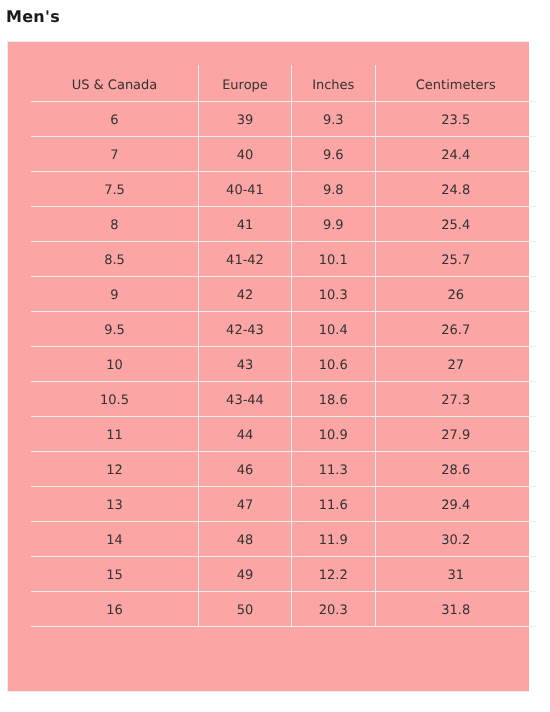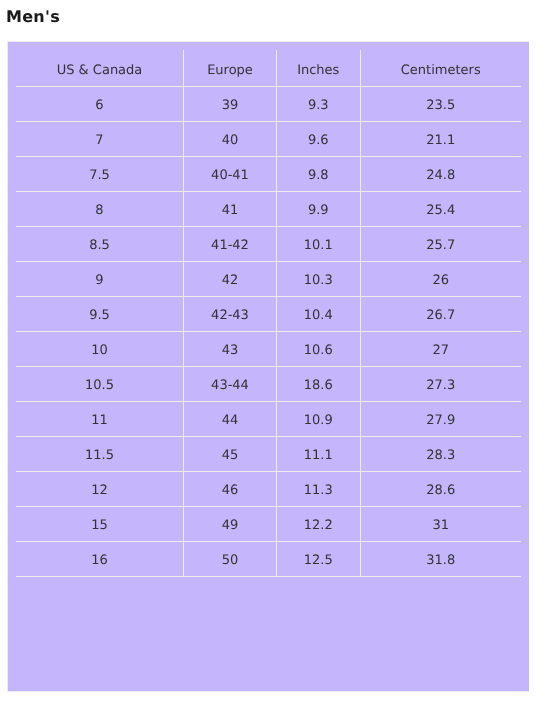--- a/index.html
+++ b/index.html
@@ -13,22 +13,22 @@
   .page{position:relative;width:550px;height:712px;transform:translateZ(0);}
 
   .title{
     font-size:16px;font-weight:bold;color:#1a1a1a;margin:0;
     position:absolute;left:6px;top:7.5px;line-height:18px;letter-spacing:0.3px;
     white-space:nowrap;
   }
 
   .panel{
     position:absolute;left:7px;top:41px;width:522px;height:651px;
-    border:1px solid #ececec;border-right:none;padding:8px;box-sizing:border-box;
-    background:#c4b5fd;
+    border:1px solid #ececec;border-right:none;padding:23px;box-sizing:border-box;
+    background:#fca5a5;
   }
 
   table.sizes{width:505px;border-collapse:collapse;table-layout:fixed;}
   table.sizes th,
   table.sizes td{
     text-align:center;color:#333333;font-size:13px;font-weight:normal;
     border-bottom:1px solid #ededed;border-right:1px solid #ededed;
     height:31px;padding:3px 0 0 0;line-height:16px;vertical-align:middle;
     white-space:nowrap;
   }
@@ -68,21 +68,21 @@
           <tr>
             <td>6</td>
             <td>39</td>
             <td>9.3</td>
             <td>23.5</td>
           </tr>
           <tr>
             <td>7</td>
             <td>40</td>
             <td>9.6</td>
-            <td>21.1</td>
+            <td>24.4</td>
           </tr>
           <tr>
             <td>7.5</td>
             <td>40-41</td>
             <td>9.8</td>
             <td>24.8</td>
           </tr>
           <tr>
             <td>8</td>
             <td>41</td>
@@ -119,40 +119,46 @@
             <td>18.6</td>
             <td>27.3</td>
           </tr>
           <tr>
             <td>11</td>
             <td>44</td>
             <td>10.9</td>
             <td>27.9</td>
           </tr>
           <tr>
-            <td>11.5</td>
-            <td>45</td>
-            <td>11.1</td>
-            <td>28.3</td>
-          </tr>
-          <tr>
             <td>12</td>
             <td>46</td>
             <td>11.3</td>
             <td>28.6</td>
+          </tr>
+          <tr>
+            <td>13</td>
+            <td>47</td>
+            <td>11.6</td>
+            <td>29.4</td>
+          </tr>
+          <tr>
+            <td>14</td>
+            <td>48</td>
+            <td>11.9</td>
+            <td>30.2</td>
           </tr>
           <tr>
             <td>15</td>
             <td>49</td>
             <td>12.2</td>
             <td>31</td>
           </tr>
           <tr>
             <td>16</td>
             <td>50</td>
-            <td>12.5</td>
+            <td>20.3</td>
             <td>31.8</td>
           </tr>
         </tbody>
     </table>
   </div>
 
 </div>
 
 </body></html>

